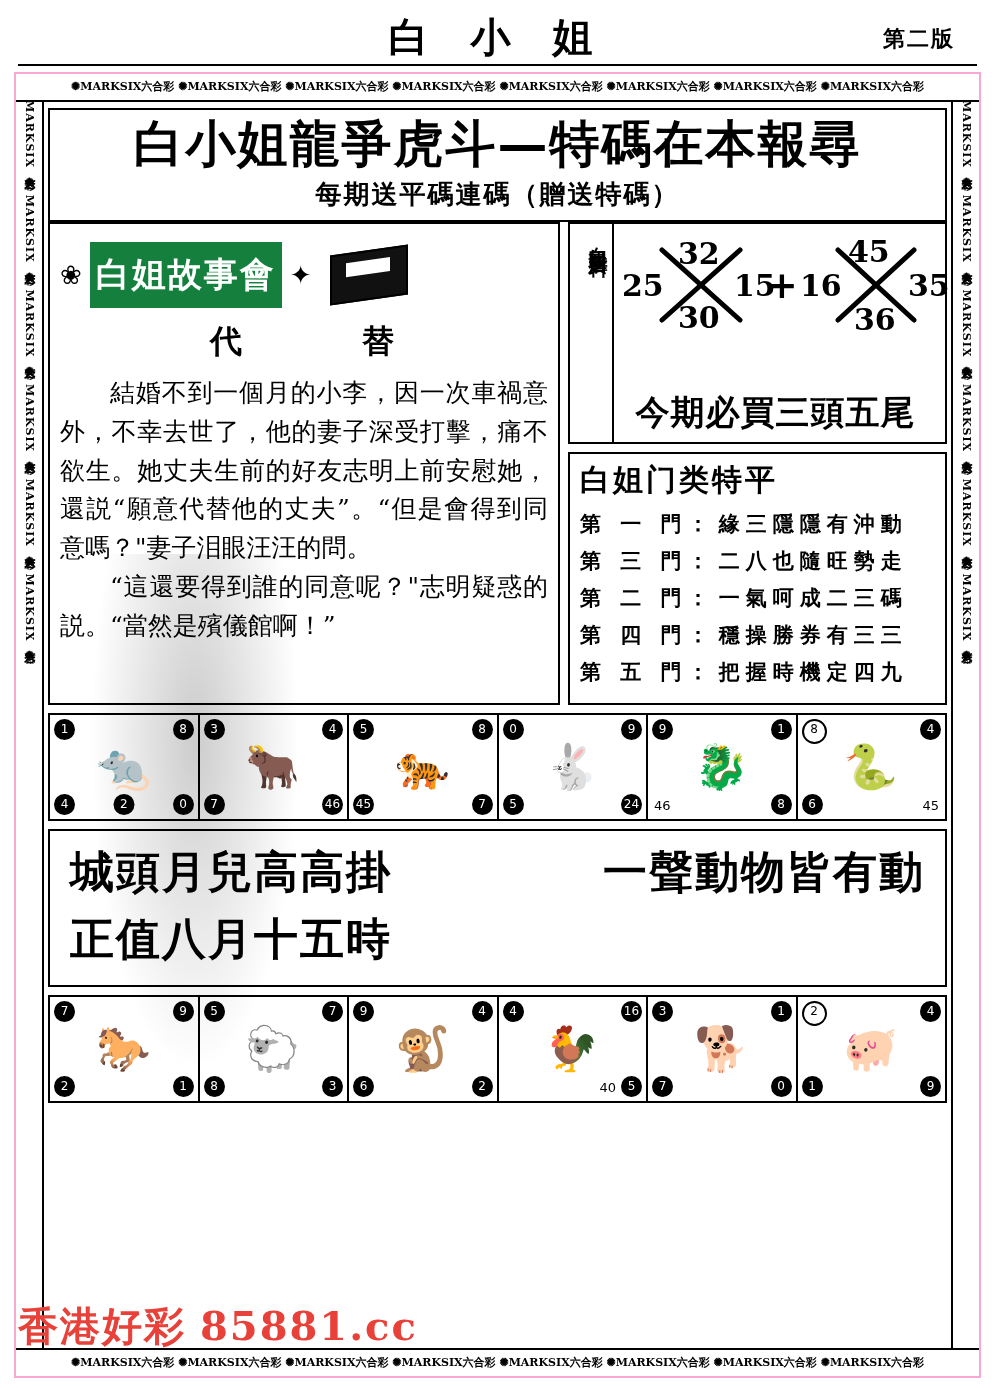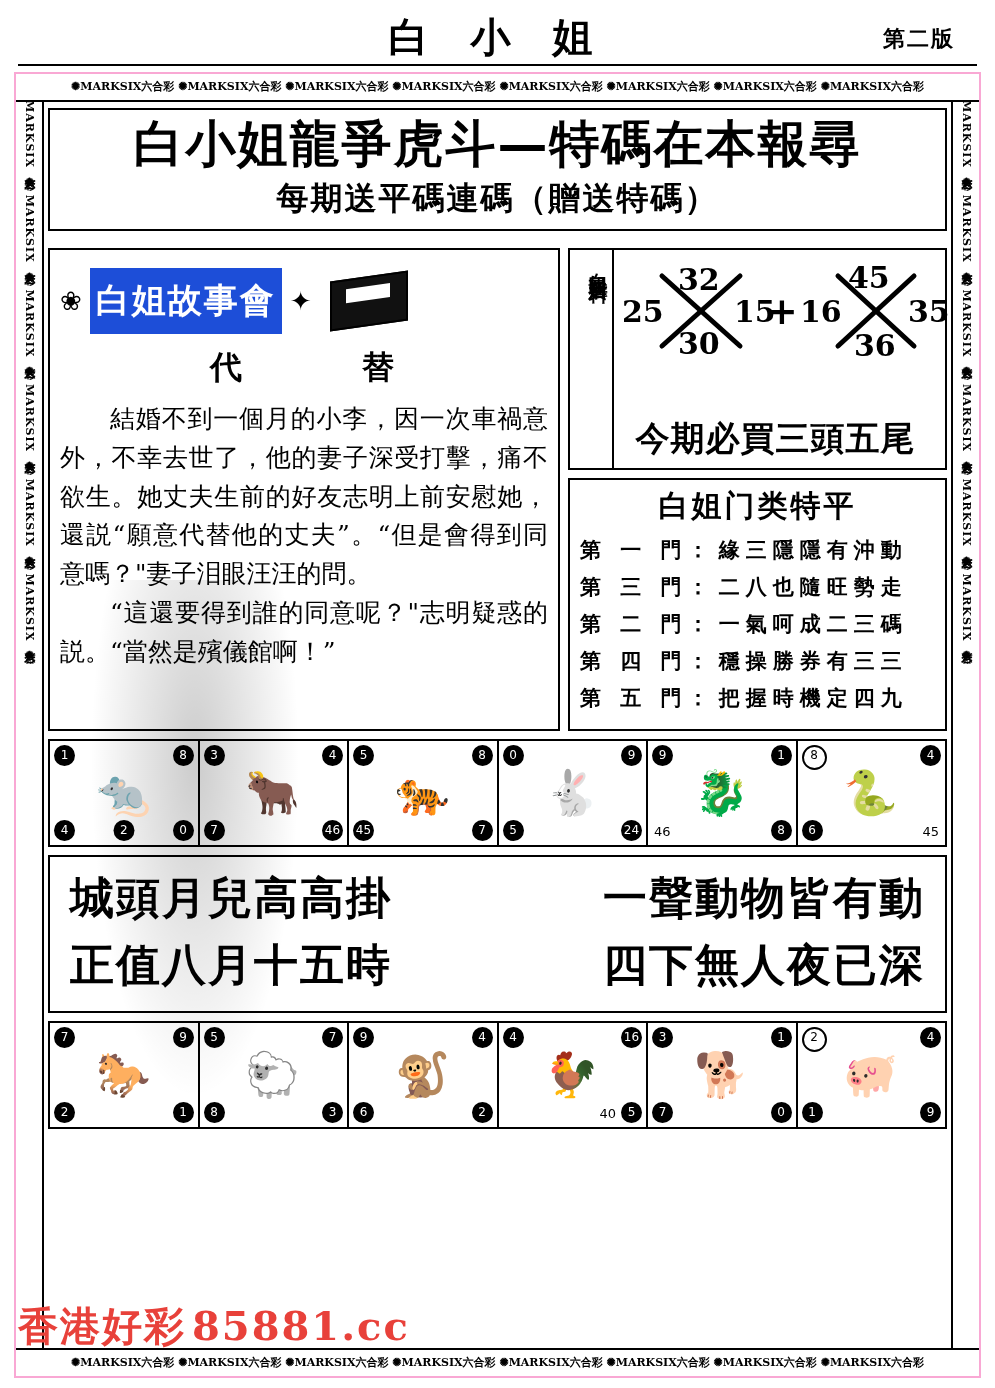--- a/index.html
+++ b/index.html
@@ -20,52 +20,52 @@
   .band-top{left:0;right:0;top:0;height:26px;line-height:26px;border-bottom:2px solid #000;text-align:center;}
   .band-bottom{left:0;right:0;bottom:0;height:26px;line-height:26px;border-top:2px solid #000;text-align:center;}
   .band-left{left:0;top:26px;bottom:26px;width:26px;border-right:2px solid #000;}
   .band-right{right:0;top:26px;bottom:26px;width:26px;border-left:2px solid #000;}
   .vtext{position:absolute;top:0;left:0;width:26px;height:100%;writing-mode:vertical-rl;
          text-orientation:mixed;font-size:11px;line-height:26px;letter-spacing:1px;overflow:hidden;}
 
   .inner{position:absolute;left:28px;right:28px;top:28px;bottom:28px;}
 
   
-  .headline-box{border:2px solid #000;margin:6px 4px 17px 4px;padding:6px 0 8px;}
+  .headline-box{border:2px solid #000;margin:6px 4px 0 4px;padding:6px 0 8px;}
   .headline{text-align:center;font-family:"DejaVu Serif","Liberation Serif",serif;font-weight:bold;
             font-size:50px;letter-spacing:2px;line-height:1.1;}
-  .subline{text-align:center;font-family:Liberation Sans, sans-serif;font-weight:bold;font-size:32px;margin-top:6px;letter-spacing:2px;}
+  .subline{text-align:center;font-family:Liberation Sans, sans-serif;font-weight:bold;font-size:26px;margin-top:6px;letter-spacing:2px;}
 
   
   .cols{display:flex;margin:0 4px;gap:8px;}
   .col-left{width:512px;border:2px solid #000;box-sizing:border-box;padding:8px 10px 10px;position:relative;}
   .col-right{flex:1;display:flex;flex-direction:column;gap:8px;}
 
   .story-head{display:flex;align-items:center;gap:8px;height:86px;}
   .story-logo{font-family:"DejaVu Serif",serif;font-weight:bold;font-size:34px;letter-spacing:2px;
-     background:#1d4ed8;color:#fff;padding:10px 6px;}
+     background:#15803d;color:#fff;padding:10px 6px;}
   .book{width:74px;height:46px;background:#111;transform:skewY(-8deg);border:2px solid #000;position:relative;margin-left:10px;}
   .book:after{content:"";position:absolute;left:14px;top:8px;width:44px;height:14px;background:#fff;}
   .flower{font-size:26px;}
   .story-title{text-align:center;font-family:"DejaVu Serif",serif;font-weight:bold;font-size:32px;letter-spacing:44px;margin:2px 0 10px 40px;}
   .story-body{font-family:"DejaVu Serif","Liberation Serif",serif;font-size:25px;line-height:1.55;text-align:justify;}
   .story-body p{margin:0;text-indent:2em;}
 
   
   .rbox{border:2px solid #000;box-sizing:border-box;}
   .lastinfo{height:222px;display:flex;}
   .lastinfo-label{width:42px;border-right:2px solid #000;font-family:"DejaVu Serif",serif;font-weight:bold;
      font-size:19px;writing-mode:vertical-rl;text-orientation:upright;padding-top:8px;letter-spacing:2px;}
   .lastinfo-main{flex:1;position:relative;}
   .numsvg{position:absolute;left:0;top:0;}
   .lastinfo-slogan{position:absolute;left:0;right:8px;bottom:6px;text-align:center;
      font-family:"DejaVu Serif",serif;font-weight:bold;font-size:34px;letter-spacing:1px;}
 
   .menbox{flex:1;padding:6px 10px 8px;}
-  .men-title{text-align:center;font-family:"DejaVu Serif",serif;font-weight:bold;font-size:30px;letter-spacing:3px;margin-bottom:6px;}
+  .men-title{text-align:left;font-family:"DejaVu Serif",serif;font-weight:bold;font-size:30px;letter-spacing:3px;margin-bottom:6px;}
   .men-row{display:flex;font-family:"DejaVu Serif",serif;font-weight:bold;font-size:21px;margin:9px 0;}
   .men-key{letter-spacing:6px;white-space:nowrap;}
   .men-val{margin-left:4px;letter-spacing:6px;white-space:nowrap;font-family:"DejaVu Sans",sans-serif;}
 
   
   .strip{display:flex;margin:8px 4px 0;border:2px solid #000;box-sizing:border-box;}
   .cell{flex:1;border-right:2px solid #000;position:relative;height:104px;}
   .cell:last-child{border-right:none;}
   .ball{position:absolute;width:21px;height:21px;border-radius:50%;background:#000;color:#fff;
      font-size:12px;line-height:21px;text-align:center;font-family:"DejaVu Sans",sans-serif;}
@@ -78,21 +78,21 @@
 
   
   .verse{border:2px solid #000;margin:8px 4px 0;padding:8px 6px 12px;}
   .verse-line{display:flex;justify-content:space-between;font-family:"DejaVu Serif",serif;font-weight:bold;
      font-size:44px;letter-spacing:2px;padding:4px 14px;}
   .verse-half{white-space:nowrap;}
 
   
   .watermark{position:absolute;left:18px;bottom:34px;font-family:"DejaVu Serif",serif;font-weight:bold;
      font-size:40px;color:#e8413a;letter-spacing:2px;white-space:nowrap;z-index:5;}
-  .watermark .cn{margin-right:6px;}
+  .watermark .cn{margin-right:14px;}
   .ghost{position:absolute;left:40px;top:330px;width:210px;height:520px;
      background:radial-gradient(ellipse at 50% 35%, rgba(0,0,0,0.20), rgba(0,0,0,0) 70%);
      pointer-events:none;}
 </style>
 </head>
 <body>
 
 <div class="page">
 
   <div class="masthead">
@@ -236,21 +236,20 @@
         </div>
       </div>
 
       <div class="verse">
         <div class="verse-line">
           <span class="verse-half">城頭月兒高高掛</span>
           <span class="verse-half">一聲動物皆有動</span>
         </div>
         <div class="verse-line">
           <span class="verse-half">正值八月十五時</span>
-          <span class="verse-half">四下無人夜已深</span>
         </div>
       </div>
 
       <div class="strip">
         <div class="cell">
           <span class="ball b-tl">7</span>
           <span class="ball b-tr">9</span>
           <span class="animal">🐎</span>
           <span class="ball b-bl">2</span>
           <span class="ball b-br">1</span>

